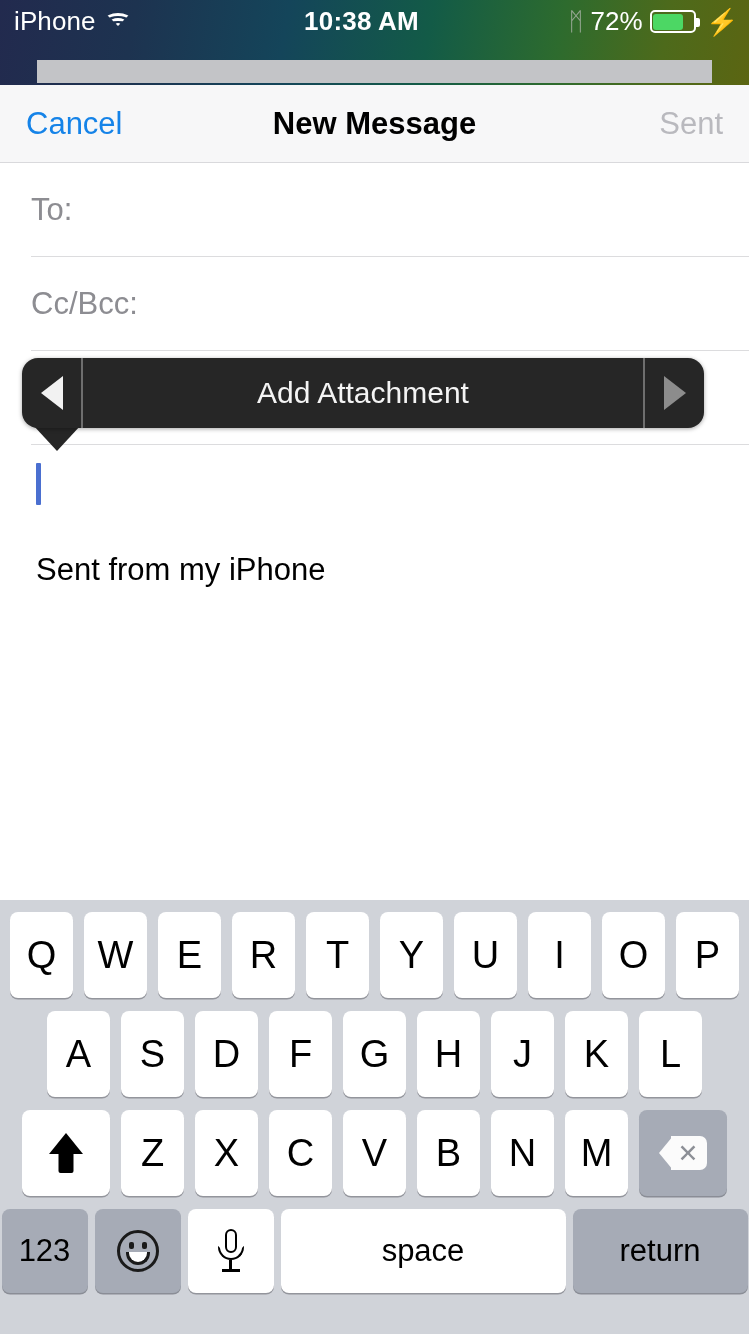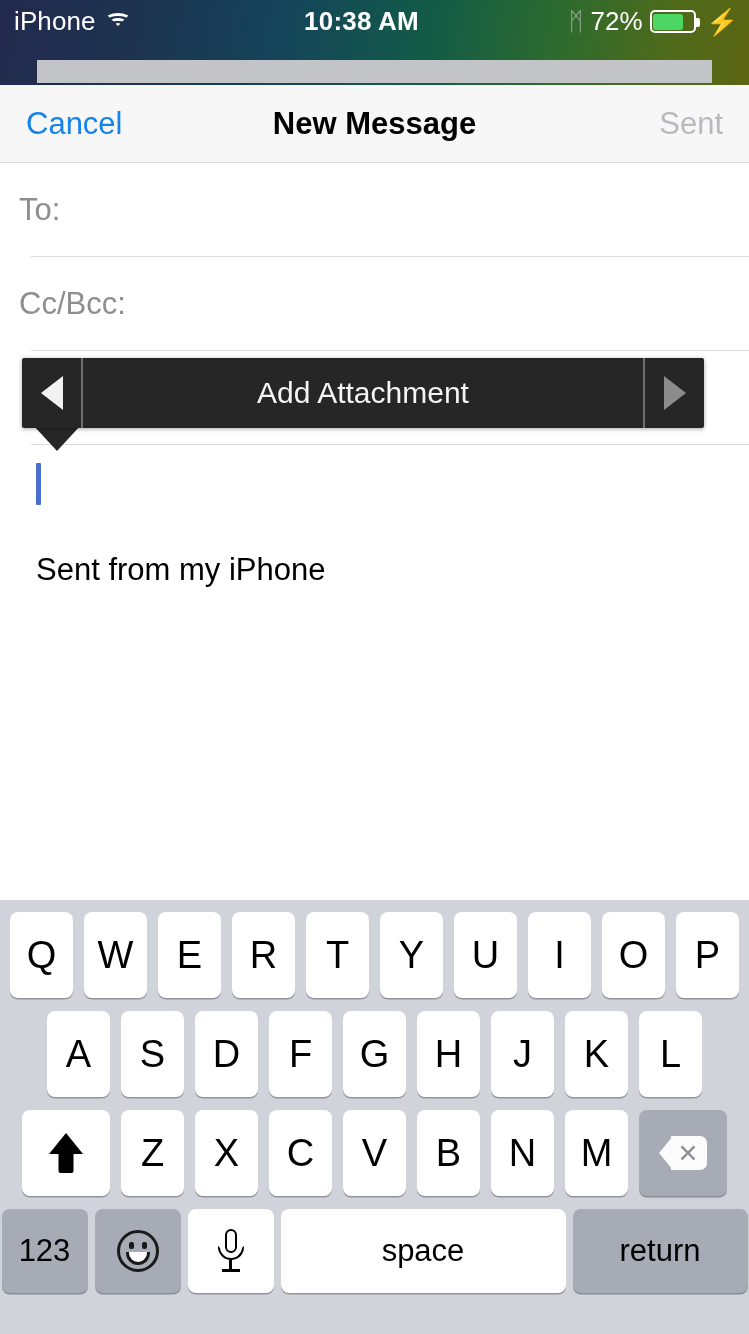--- a/index.html
+++ b/index.html
@@ -82,41 +82,41 @@
     padding:4px 6px;
   }
 
   
   #compose{
     position:absolute; left:0; top:163px; width:749px; height:737px;
     background:#ffffff;
   }
   .field{
     position:relative; height:94px; display:flex; align-items:center;
-    padding-left:19px;
+    padding-left:31px;
   }
   .field .rule{
     position:absolute; left:31px; right:0; bottom:0; height:1px; background:#dcdcde;
   }
   .field-label{ font-size:31px; color:#8d8d92; }
   .field-value{ font-size:31px; color:#000; margin-left:4px; }
 
   #body-area{
     position:relative; padding-left:36px; padding-top:12px;
   }
   #caret{
     width:5px; height:42px; background:#4a6fd0; border-radius:1px;
     margin-top:6px;
   }
   #signature{ font-size:31px; color:#000; margin-top:47px; }
 
   
   #edit-menu{
     position:absolute; left:22px; top:358px; width:682px; height:70px;
-    background:#262626; border-radius:2px;
+    background:#262626; border-radius:16px;
     display:flex; align-items:stretch;
     filter:drop-shadow(0 1px 2px rgba(0,0,0,.35));
   }
   #edit-menu-tail{
     position:absolute; left:33px; top:425px;
     width:0; height:0;
     border-left:24px solid transparent;
     border-right:24px solid transparent;
     border-top:26px solid #262626;
   }

